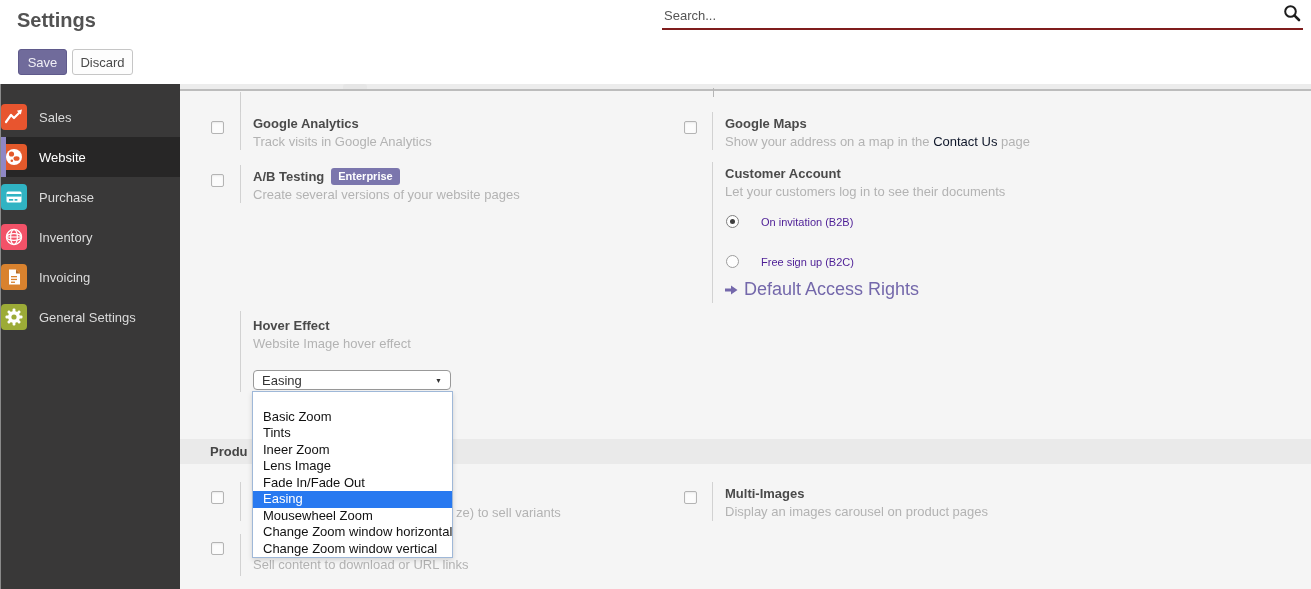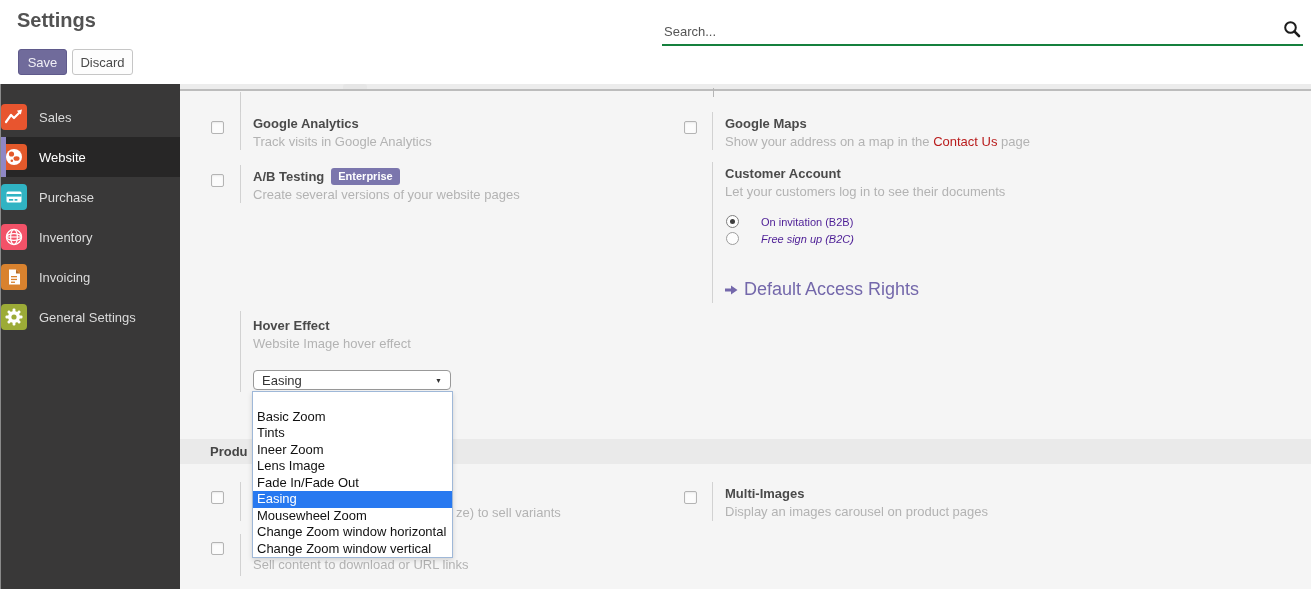--- a/index.html
+++ b/index.html
@@ -1,21 +1,21 @@
 <!DOCTYPE html>
 <html><head>
 <meta charset="utf-8">
 <style>
   * { margin:0; padding:0; box-sizing:border-box; }
   body { background:#fff; font-family:"Liberation Sans", sans-serif; }
   .app { position:relative; width:1311px; height:589px; background:#fff; overflow:hidden; }
 
   
   .page-title { position:absolute; left:17px; top:9px; font-size:20px; font-weight:bold; color:#525252; }
-  .search-wrap { position:absolute; left:662px; top:16px; width:641px; height:30px; border-bottom:2px solid #15803d; }
+  .search-wrap { position:absolute; left:662px; top:0; width:641px; height:30px; border-bottom:2px solid #7f1d1d; }
   .search-input { position:absolute; left:2px; top:4px; width:590px; height:22px; border:none; outline:none; background:transparent; font-size:13px; color:#444; font-family:inherit; }
   .search-input::placeholder { color:#555; opacity:1; }
   .search-icon { position:absolute; right:2px; top:4px; width:18px; height:18px; cursor:pointer; }
 
   .btn { position:absolute; top:49px; height:26px; font-size:13px; border-radius:3px; cursor:pointer; font-family:inherit; }
   .btn-save { left:18px; width:49px; background:#706b9b; border:1px solid #5f5a8b; color:#f0eff6; }
   .btn-discard { left:72px; width:61px; background:#fdfdfd; border:1px solid #c6c6c6; color:#4a4a4a; }
 
   
   .sidebar { position:absolute; left:0; top:84px; width:180px; height:505px; background:#393838; border-left:1px solid #8a8a8a; }
@@ -33,38 +33,38 @@
   .top-strip { position:absolute; left:0; top:0; width:1131px; height:5px; background:#ececec; }
   .top-strip-line { position:absolute; left:0; top:5px; width:1131px; height:2px; background:#bcbcbc; }
   .remnant-bump { position:absolute; left:163px; top:0; width:24px; height:5px; background:#e6e6e6; border-radius:3px 3px 0 0; }
   .remnant-tick { position:absolute; left:533px; top:4px; width:1px; height:9px; background:#b5b5b5; }
   .stub-divider { position:absolute; left:60px; top:8px; width:1px; height:22px; background:#cfcfcf; }
 
   .vdiv { position:absolute; width:1px; background:#d2d2d2; }
   .cbox { position:absolute; width:13px; height:13px; background:#fcfcfc; border:1px solid #b4b4b4; border-radius:2px; box-shadow:inset 0 1px 2px rgba(0,0,0,.08); cursor:pointer; }
   .row-title { position:absolute; font-size:13px; font-weight:bold; color:#4a4a4a; white-space:nowrap; }
   .row-desc { position:absolute; font-size:13px; color:#b3b3b3; white-space:nowrap; }
-  .link { color:#b91c1c; cursor:pointer; }
+  .link { color:#0f172a; cursor:pointer; }
   .badge { display:inline-block; margin-left:7px; padding:2px 7px 3px; background:#7b76ad; color:#fff; font-size:11px; font-weight:bold; border-radius:3px; position:relative; top:-1px; }
 
   .radio-row { position:absolute; display:flex; align-items:center; cursor:pointer; }
   .radio { width:13px; height:13px; border:1px solid #9d9d9d; border-radius:50%; background:#fdfdfd; display:flex; align-items:center; justify-content:center; }
   .radio .dot { width:5px; height:5px; border-radius:50%; background:#3e3e3e; display:none; }
   .radio.selected { border-color:#7f7f7f; }
   .radio.selected .dot { display:block; }
   .radio-label { margin-left:22px; font-size:11px; color:#4c1d95; white-space:nowrap; }
 
   .access-link { position:absolute; display:flex; align-items:center; font-size:18px; color:#7468ab; cursor:pointer; }
   .access-link svg { margin-right:6px; }
 
   .select { position:absolute; left:73px; top:286px; width:198px; height:20px; background:#fff; border:1px solid #999; border-radius:4px; display:flex; align-items:center; padding:0 8px; font-size:13px; color:#333; cursor:pointer; }
   .select .caret { margin-left:auto; font-size:7px; color:#333; }
 
   .dropdown { position:absolute; left:72px; top:307px; width:201px; height:167px; background:#fff; border:1px solid #9fb8d8; box-shadow:0 2px 5px rgba(0,0,0,.15); z-index:10; }
-  .dd-option { height:16.5px; line-height:16.5px; padding-left:4px; font-size:13px; color:#111; white-space:nowrap; overflow:hidden; cursor:pointer; }
+  .dd-option { height:16.5px; line-height:16.5px; padding-left:10px; font-size:13px; color:#111; white-space:nowrap; overflow:hidden; cursor:pointer; }
   .dd-option.highlight { background:#2879f0; color:#fff; }
 
   .section-bar { position:absolute; left:0; top:355px; width:1131px; height:25px; background:#eaeaea; }
   .section-bar .sec-title { position:absolute; left:30px; top:0; line-height:25px; font-size:13px; font-weight:bold; color:#454545; }
 </style>
 </head>
 <body>
 
 <div class="app">
 
@@ -176,21 +176,21 @@
 
     <div class="vdiv" style="left:532px; top:78px; height:141px;"></div>
     <div class="row-title" style="left:545px; top:82px;">Customer Account</div>
     <div class="row-desc" style="left:545px; top:100px;">Let your customers log in to see their documents</div>
     <div class="radio-row" style="left:546px; top:131px;">
       <span class="radio selected">
           <span class="dot"></span>
         </span>
       <span class="radio-label">On invitation (B2B)</span>
     </div>
-    <div class="radio-row" style="left:546px; top:148px;font-style:italic;">
+    <div class="radio-row" style="left:546px; top:171px;">
       <span class="radio"></span>
       <span class="radio-label">Free sign up (B2C)</span>
     </div>
     <div class="access-link" style="left:545px; top:195px;">
       <svg width="13" height="10" viewBox="0 0 13 10">
           <path d="M0 3.4h6V0.6L12.5 5 6 9.4V6.6H0z" fill="#7468ab"></path>
         </svg>
       <span>Default Access Rights</span>
     </div>
 

